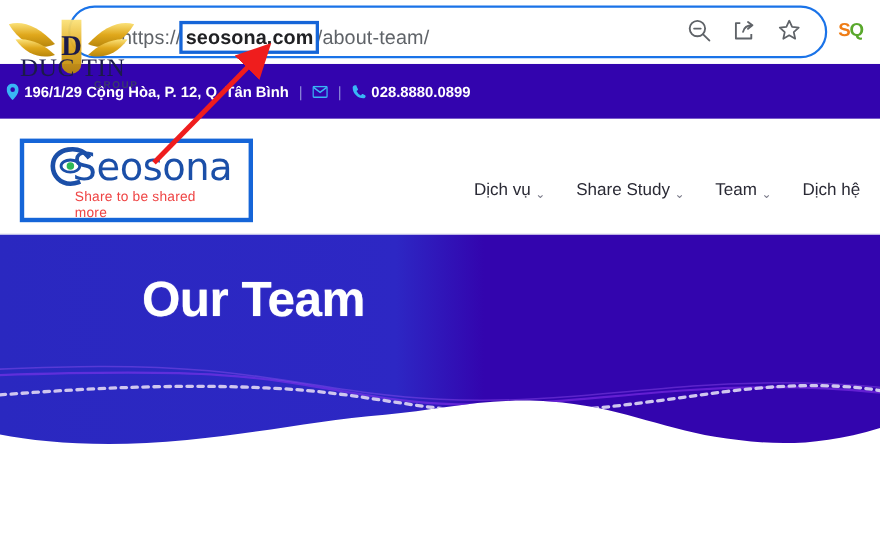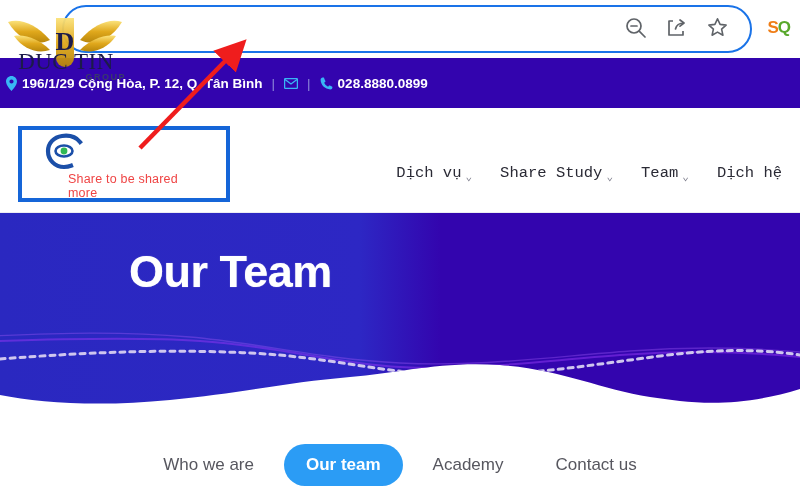--- a/index.html
+++ b/index.html
@@ -39,21 +39,21 @@
   .omni-icons {
     position: absolute; right: 22px; top: 10px;
     display: flex; align-items: center; gap: 20px;
   }
   .omni-icons svg { display: block; }
 
   .ext-icon {
     position: absolute; left: 762px; top: 14px;
     width: 28px; height: 28px;
     font-size: 17px; font-weight: bold;
-    color: #ef7d16; text-align: right; line-height: 28px;
+    color: #ef7d16; text-align: left; line-height: 28px;
     letter-spacing: -1px;
   }
   .ext-icon .sq-g { color: #59a82c; }
 
   
   .watermark {
     position: absolute; left: 0px; top: 2px; width: 130px; height: 95px;
     z-index: 45; pointer-events: none;
   }
   .wm-text {
@@ -104,21 +104,20 @@
   }
 
   .nav {
     position: absolute; right: 18px; top: 56px;
     display: flex; align-items: center; gap: 28px;
   }
   .nav-item {
     display: flex; align-items: flex-end; gap: 4px;
     font-size: 15.5px; color: #2a2a35; white-space: nowrap;
     cursor: pointer;
-    font-family: Liberation Mono, monospace;
   }
   .caret { font-size: 11px; color: #7b7b8a; line-height: 1; position: relative; top: 1px; }
 
   
   .hero {
     position: absolute; left: 0; top: 213px; width: 800px; height: 200px;
     overflow: hidden;
   }
   .hero-bg { position: absolute; inset: 0; }
   .hero-title {
@@ -184,20 +183,21 @@
 
   <div class="site-header">
     <div class="logo-wrap">
       <div class="logo-mark">
         <svg width="48" height="48" viewBox="0 0 48 48">
           <path d="M40 12c-4-5-11-7-18-6C14 7 8 13 8 21c0 9 7 16 16 16 3 0 5-.4 7-1.2" fill="none" stroke="#1b4fa8" stroke-width="4.2" stroke-linecap="square"></path>
           <ellipse cx="24" cy="21" rx="8.5" ry="5.5" fill="none" stroke="#1b4fa8" stroke-width="2.6"></ellipse>
           <circle cx="24" cy="21" r="3.4" fill="#2fb855"></circle>
         </svg>
       </div>
+      <div class="logo-word">Seosona</div>
       <div class="logo-tag">Share to be shared more</div>
     </div>
 
     <nav class="nav">
       <div class="nav-item">
         <span>Dịch vụ</span>
         <span class="caret">⌄</span>
       </div>
       <div class="nav-item">
         <span>Share Study</span>
@@ -230,29 +230,26 @@
       <g clip-path="url(#waveclip)">
         <rect x="0" y="0" width="800" height="200" fill="url(#hg)"></rect>
         <path d="M0,128 C60,126 140,124 200,128 C280,133 330,150 400,154 C470,158 540,148 620,142 C700,136 760,140 800,144" fill="none" stroke="#8b35f0" stroke-width="2" opacity=".55"></path>
         <path d="M-10,123 C60,120 120,118 190,124 C260,130 320,146 400,150 C480,154 550,144 630,138 C710,132 770,136 810,140" fill="none" stroke="#9a55f5" stroke-width="1.4" opacity=".4"></path>
         <path d="M0,146 C90,139 170,136 250,140 C330,144 380,160 450,162 C520,164 590,152 660,143 C730,134 775,138 800,142" fill="none" stroke="#cfc6ef" stroke-width="3" stroke-dasharray="5 5" stroke-linecap="round"></path>
       </g>
     </svg>
     <div class="hero-title">Our Team</div>
   </div>
 
-  <div class="tabs">
-    <div class="tab">Who we are</div>
-    <div class="tab active">Our team</div>
-    <div class="tab">Academy</div>
-    <div class="tab">Contact us</div>
-  </div>
 
   <div class="browser-bar">
     <div class="omnibox">
+      <div class="url-text">
+        <span class="url-scheme">https://</span><span class="url-host-box">seosona.com</span><span class="url-path">/about-team/</span>
+      </div>
       <div class="omni-icons">
         <span>
           <svg width="21" height="21" viewBox="0 0 21 21">
               <circle cx="9" cy="9" r="7" fill="none" stroke="#5f6368" stroke-width="1.7"></circle>
               <path d="M14.2 14.2L20 20" stroke="#5f6368" stroke-width="1.7" stroke-linecap="round"></path>
               <path d="M6 9h6" stroke="#5f6368" stroke-width="1.7" stroke-linecap="round"></path>
             </svg>
         </span>
         <span>
           <svg width="21" height="21" viewBox="0 0 21 21">

